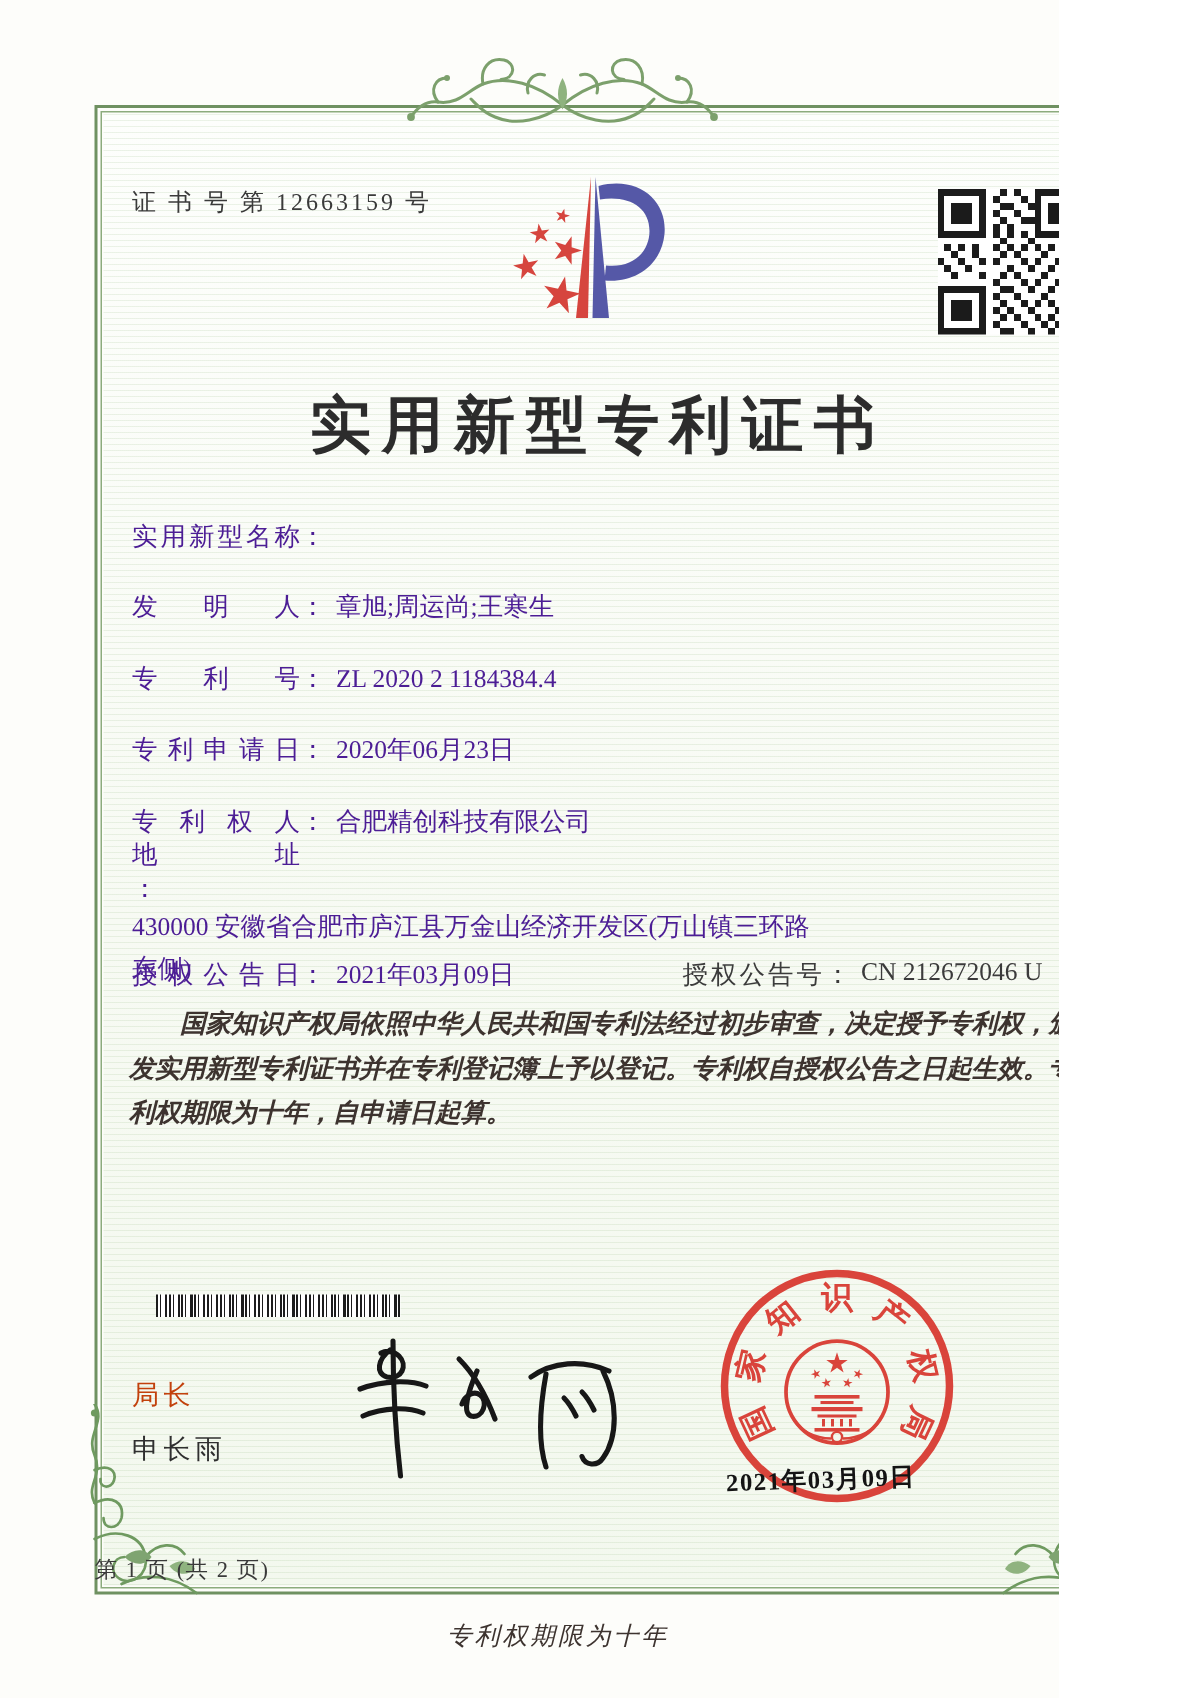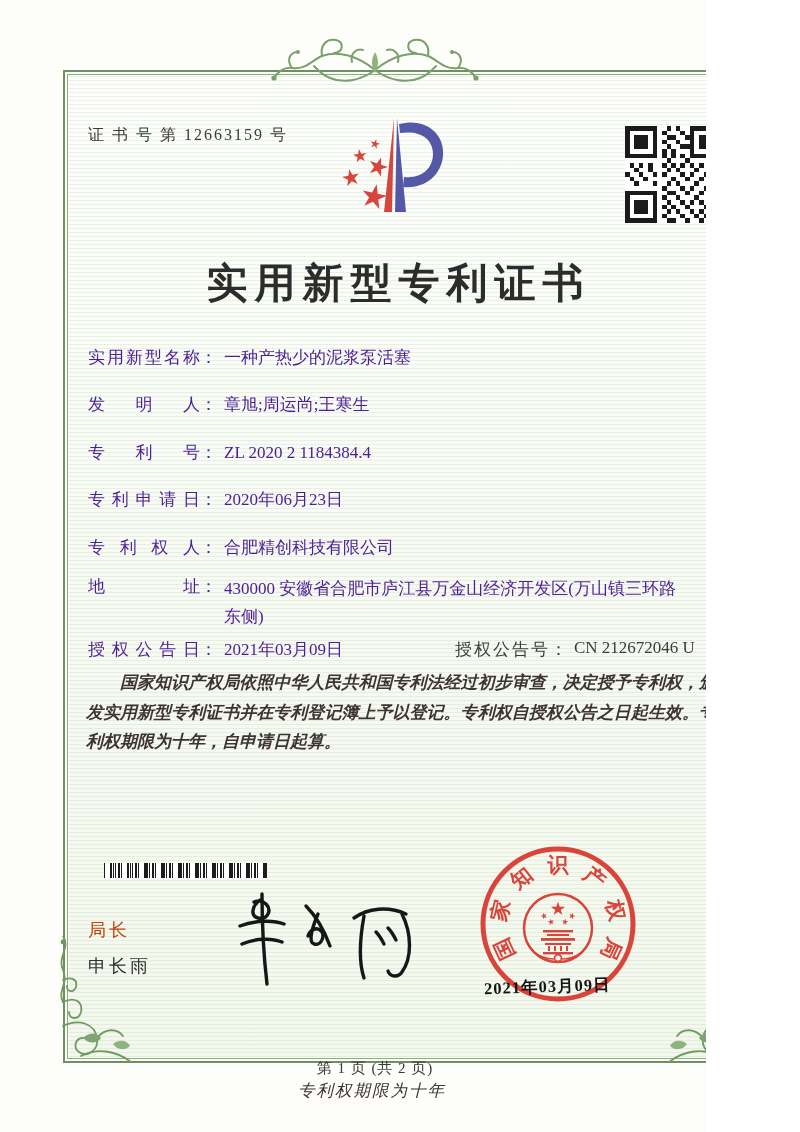--- a/index.html
+++ b/index.html
@@ -37,21 +37,21 @@
   .title{
     position:absolute; left:63px; top:256px; width:671px;
     text-align:center; font-size:41px; font-weight:700; letter-spacing:7px; color:#2c2c2c;
   }
   
   .row{position:absolute; left:88px; display:flex; font-size:17px; color:#4c1d95; line-height:23px;}
   .flabel{display:inline-block; width:112px; text-align:justify; text-align-last:justify;}
   .fcolon{display:inline-block; margin-right:7px;}
   .fvalue{display:inline-block;}
   .row1{top:346px;} .row2{top:393px;} .row3{top:441px;} .row4{top:488px;} .row5{top:536px;}
-  .row6{top:575px;} .row6 .fvalue{width:452px; line-height:28px;}
+  .row6{top:558px;flex-direction:column;} .row6 .fvalue{width:452px; line-height:28px;}
   .row7{top:638px;}
   .grant2{position:absolute; left:455px; top:638px; display:flex; font-size:17px; color:#3b3b3b;}
   .grant2 .glabel{letter-spacing:2px;}
   
   .paras{
     position:absolute; left:86px; top:668px; width:630px;
     font-size:17px; line-height:29.5px; text-align:justify;
     font-style:italic; color:#3d332f;
   }
   .paras p{margin:0; text-indent:2em;font-weight:bold;}
@@ -64,21 +64,21 @@
       #1c1c1c 5.9px,#1c1c1c 7.5px,#ffffff 7.5px,#ffffff 8.5px);
   }
   .officer-title{position:absolute; left:88px; top:918px; font-size:18px; letter-spacing:3px; color:#c2410c;}
   .officer-name{position:absolute; left:88px; top:954px; font-size:18px; letter-spacing:3px; color:#2f2f2f;}
   .signature{position:absolute; left:222px; top:884px; width:215px; height:112px;}
   .seal{position:absolute; left:477px; top:843px; width:162px; height:162px; opacity:0.93;}
   .seal-date{
     position:absolute; left:484px; top:976px; font-size:16.5px; color:#141414;
     letter-spacing:1px; transform:rotate(-2deg); font-weight:700;
   }
-  .page-no{position:absolute; left:63px; top:1059px; width:624px; text-align:center; font-size:15px; color:#3a3a3a; letter-spacing:1px;}
+  .page-no{position:absolute; left:63px; top:1037px; width:624px; font-size:15px; color:#3a3a3a; letter-spacing:1px;}
   .back-note{position:absolute; left:60px; top:1080px; width:624px; text-align:center; font-size:16.5px; font-style:italic; color:#3d332f; letter-spacing:2px;}
 </style>
 </head>
 <body>
 
 <div class="page">
 
   <div class="frame">
     <div class="guilloche"></div>
     <div class="inner-line"></div>
@@ -151,21 +151,20 @@
       <path d="M2 2h3v3H2z M16 2h3v3h-3z M2 16h3v3H2z"></path>
       <path d="M9 0h1v1H9z M11 0h1v1h-1z M8 1h1v1H8z M12 1h1v1h-1z M9 2h2v1H9z M13 2h1v1h-1z M8 3h1v1H8z M11 3h1v1h-1z M9 4h1v1H9z M12 4h2v1h-2z M8 5h1v1H8z M10 5h1v1h-1z M8 6h1v1H8z M10 6h1v1h-1z M12 6h1v1h-1z M9 7h1v1H9z M13 7h1v1h-1z M1 8h1v1H1z M3 8h1v1H3z M5 8h1v1H5z M8 8h1v1H8z M10 8h1v1h-1z M12 8h1v1h-1z M14 8h1v1h-1z M16 8h1v1h-1z M18 8h1v1h-1z M20 8h1v1h-1z M2 9h1v1H2z M5 9h1v1H5z M9 9h1v1H9z M11 9h1v1h-1z M15 9h1v1h-1z M19 9h1v1h-1z M0 10h1v1H0z M3 10h1v1H3z M6 10h1v1H6z M8 10h1v1H8z M12 10h1v1h-1z M14 10h1v1h-1z M17 10h1v1h-1z M20 10h1v1h-1z M1 11h1v1H1z M4 11h1v1H4z M10 11h1v1h-1z M13 11h1v1h-1z M16 11h1v1h-1z M19 11h1v1h-1z M2 12h1v1H2z M6 12h1v1H6z M9 12h1v1H9z M11 12h1v1h-1z M15 12h1v1h-1z M18 12h1v1h-1z M20 12h1v1h-1z M8 13h1v1H8z M12 13h1v1h-1z M14 13h1v1h-1z M17 13h1v1h-1z M9 14h2v1H9z M13 14h1v1h-1z M16 14h1v1h-1z M19 14h2v1h-2z M8 15h1v1H8z M11 15h1v1h-1z M15 15h1v1h-1z M18 15h1v1h-1z M9 16h1v1H9z M12 16h1v1h-1z M14 16h1v1h-1z M16 16h1v1h-1z M20 16h1v1h-1z M8 17h1v1H8z M10 17h1v1h-1z M13 17h1v1h-1z M17 17h1v1h-1z M19 17h1v1h-1z M9 18h1v1H9z M11 18h1v1h-1z M14 18h1v1h-1z M16 18h1v1h-1z M18 18h1v1h-1z M20 18h1v1h-1z M8 19h1v1H8z M12 19h1v1h-1z M15 19h1v1h-1z M17 19h1v1h-1z M9 20h2v1H9z M13 20h1v1h-1z M16 20h1v1h-1z M18 20h1v1h-1z M20 20h1v1h-1z"></path>
     </g>
   </svg>
 
   <div class="title">实用新型专利证书</div>
 
   <div class="row row1">
     <span class="flabel">实用新型名称</span>
       <span class="fcolon">：</span>
-      <span class="fvalue">一种产热少的泥浆泵活塞</span>
   </div>
   <div class="row row2">
     <span class="flabel">发明人</span>
       <span class="fcolon">：</span>
       <span class="fvalue">章旭;周运尚;王寒生</span>
   </div>
   <div class="row row3">
     <span class="flabel">专利号</span>
       <span class="fcolon">：</span>
       <span class="fvalue">ZL 2020 2 1184384.4</span>

